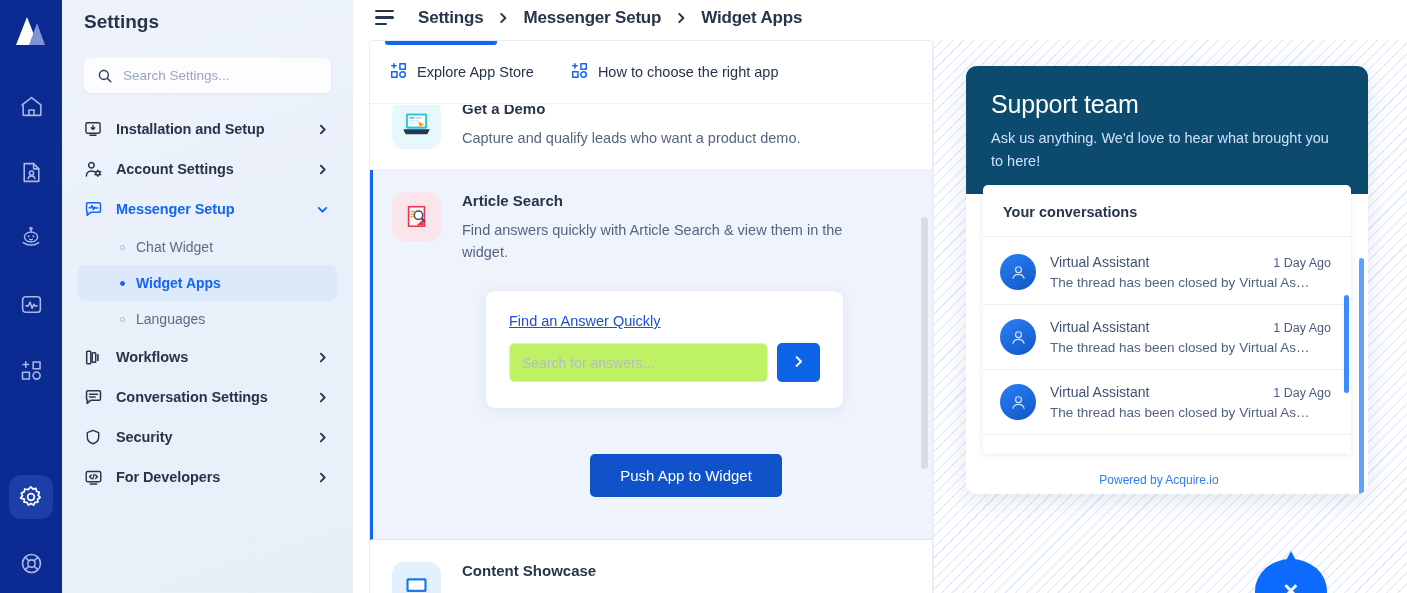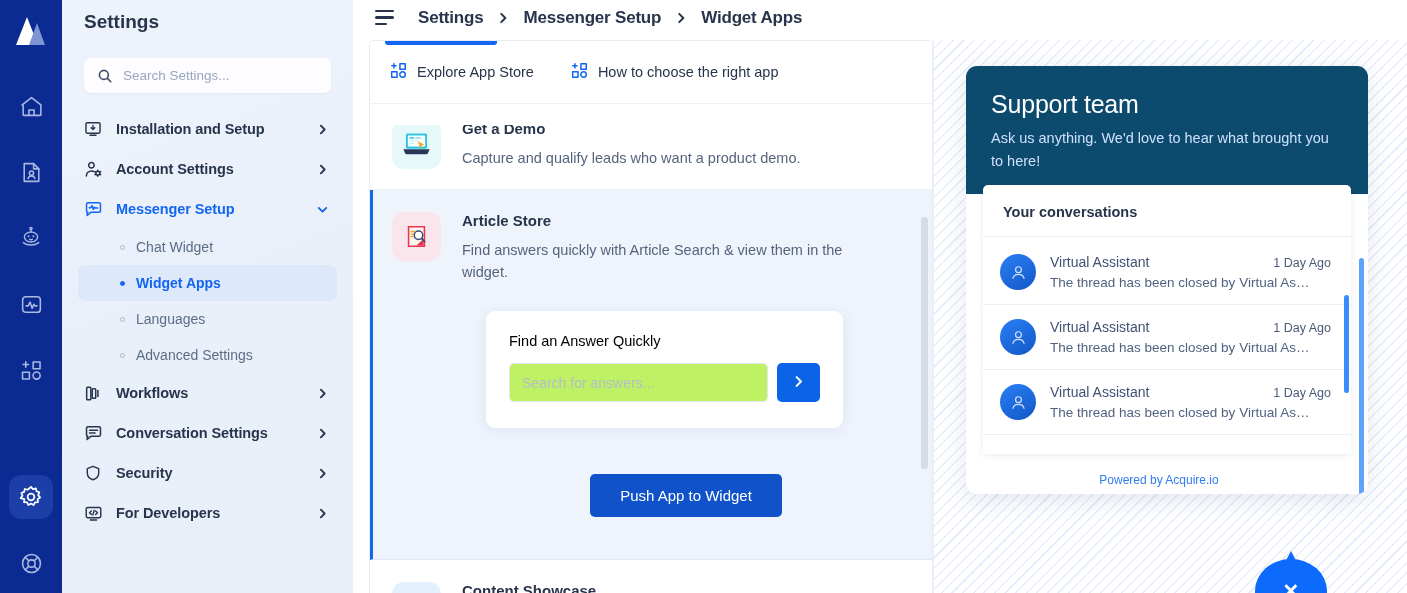--- a/index.html
+++ b/index.html
@@ -143,21 +143,21 @@
   }
   .applinks {
     display: flex; align-items: center; gap: 36px;
     height: 63px; padding-left: 19px;
     border-bottom: 1px solid #eef1f7;
     background: #fff;
   }
   .applink { display: flex; align-items: center; gap: 9px; cursor: pointer; }
   .applink .al-lab { font-size: 14.5px; color: #27344b; }
 
-  .scroll-area { position: absolute; left:0; right: 0; top: 64px; bottom: 0; overflow: hidden; margin-top: 20px; }
+  .scroll-area { position: absolute; left:0; right: 0; top: 64px; bottom: 0; overflow: hidden; }
 
   .app-row {
     display: flex; padding: 22px 22px 20px 22px;
     border-bottom: 1px solid #eef1f7;
     background: #ffffff;
     position: relative;
   }
   .app-row.highlight {
     background: #eef3fc;
     border-left: 3px solid #1266f1;
@@ -176,21 +176,21 @@
   .app-name { font-size: 15px; font-weight: bold; color: #27344b; margin-bottom: 10px; }
   .app-desc { font-size: 14.5px; color: #56647e; line-height: 22px; max-width: 400px; }
 
   .row-first { margin-top: -27px; }
 
   .answer-card {
     margin: 28px 0 0 24px; width: 357px; background: #ffffff;
     border-radius: 9px; box-shadow: 0 2px 14px rgba(40,65,120,0.08);
     padding: 22px 23px 26px 23px;
   }
-  .answer-title { font-size: 14.5px; color: #000000; margin-bottom: 14px; }
+  .answer-title { font-size: 14.5px; color: #1d4ed8; margin-bottom: 14px; text-decoration: underline; }
   .answer-input-row { display: flex; gap: 9px; }
   .answer-input {
     flex: 1 1 auto; height: 39px; border: 1px solid #e2e7ef; border-radius: 5px;
     background: #bef264; padding: 0 12px; font-size: 14px; outline: none;
     font-family: "Liberation Sans", sans-serif; color: #27344b;
   }
   .answer-input::placeholder { color: #b4bccb; }
   .answer-go {
     width: 43px; height: 39px; border: 0; border-radius: 5px; background: #0b63e5;
     display: flex; align-items: center; justify-content: center; cursor: pointer;
@@ -454,24 +454,20 @@
         <span class="bullet"></span>
         <span class="s-lab">Chat Widget</span>
       </div>
       <div class="sub-item active">
         <span class="bullet"></span>
         <span class="s-lab">Widget Apps</span>
       </div>
       <div class="sub-item">
         <span class="bullet"></span>
         <span class="s-lab">Languages</span>
-      </div>
-      <div class="sub-item">
-        <span class="bullet"></span>
-        <span class="s-lab">Advanced Settings</span>
       </div>
 
       <div class="nav-group">
         <span class="n-ico">
           <svg width="19" height="19" viewBox="0 0 24 24" fill="none" stroke="#27344b" stroke-width="1.9" stroke-linejoin="round">
             <rect x="3.4" y="4.2" width="5.2" height="15.6" rx="1"></rect>
             <rect x="10.4" y="6" width="4.4" height="12" rx="1"></rect>
             <path d="M17.6 7.6v8.8"></path>
           </svg>
         </span>
@@ -611,21 +607,21 @@
               <svg width="33" height="33" viewBox="0 0 36 36" fill="none">
                 <path d="M8.5 6.5h19v23h-19z" fill="#e8344e"></path>
                 <path d="M10.2 8.2h15.6v19.6H10.2z" fill="#fdf6f1"></path>
                 <path d="M25.8 20.5v7.3H18z" fill="#e8344e"></path>
                 <path d="M12 12.6h3.6M12 15.4h2.6M12 18.2h2.2" stroke="#f5a623" stroke-width="1.5" stroke-linecap="round"></path>
                 <circle cx="20.2" cy="16.6" r="4.6" fill="#ffffff" stroke="#3e4a73" stroke-width="1.6"></circle>
                 <path d="M23.6 20.1l3.2 3.2" stroke="#3e4a73" stroke-width="2.1" stroke-linecap="round"></path>
               </svg>
             </div>
             <div class="app-body">
-              <div class="app-name">Article Store</div>
+              <div class="app-name">Article Search</div>
               <div class="app-desc">Find answers quickly with Article Search &amp; view them in the widget.</div>
 
               <div class="answer-card">
                 <div class="answer-title">Find an Answer Quickly</div>
                 <div class="answer-input-row">
                   <input class="answer-input" type="text" placeholder="Search for answers..." style="">
                   <button class="answer-go">
                     <span>
                       <svg width="15" height="15" viewBox="0 0 24 24" fill="none" stroke="#ffffff" stroke-width="3.2" stroke-linecap="round" stroke-linejoin="round">
                           <path d="M9 5l7 7-7 7"></path>

